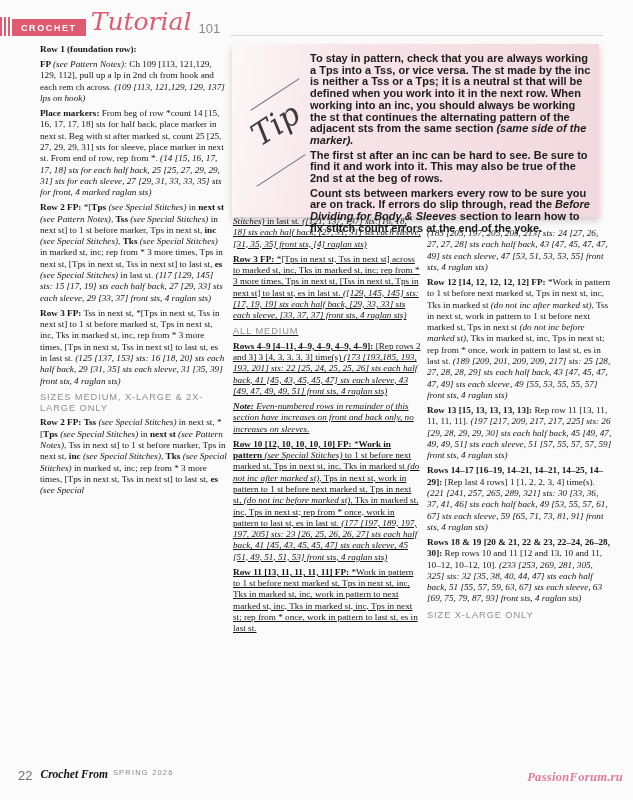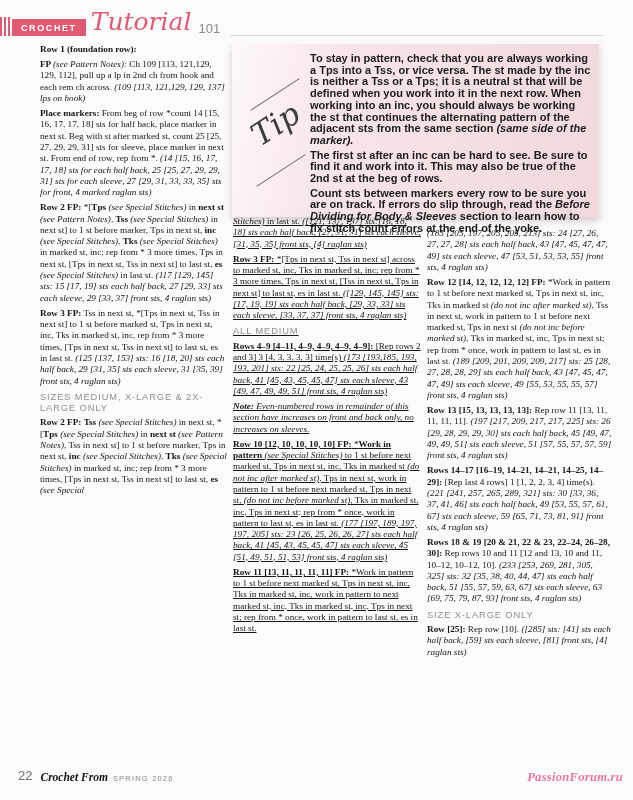--- a/index.html
+++ b/index.html
@@ -34,21 +34,21 @@
   .col2 { left:233px; top:216px; width:188px; height:540px;text-decoration:underline; }
   .col3 { left:427px; top:228px; width:185px; height:540px; }
   .para { margin-bottom:3.8px; }
   .sec-heading { font-family:"Liberation Sans",sans-serif; font-size:9.3px; letter-spacing:.9px;
     color:#8f8f8f; margin:5px 0 3px; }
   .s-b  { font-weight:700; }
   .s-i  { font-style:italic; }
   .s-bi { font-weight:700; font-style:italic; }
 
   
-  .footer { position:absolute; left:18px; top:768px; display:flex; align-items:flex-end; }
+  .footer { position:absolute; left:18px; top:768px; display:flex; align-items:flex-start; }
   .pg { font:400 13px "Liberation Sans",sans-serif; color:#6e6e6e; }
   .mag { font:italic 700 11.5px "Liberation Serif",serif; color:#141414; margin-left:8px; }
   .issue { font:400 7.5px "Liberation Sans",sans-serif; letter-spacing:1.2px; color:#8a8a8a; margin-left:5px; }
   .watermark { position:absolute; right:10px; top:770px; font:italic 700 12.5px "Liberation Serif",serif;
     color:#e4799b; letter-spacing:.3px; }
 </style>
 </head>
 <body>
 
 <div class="page">
@@ -92,21 +92,20 @@
       <div class="para"><span class="s-b">Row 10 [12, 10, 10, 10, 10] FP:</span><span> *</span><span class="s-b">Work in pattern</span><span class="s-i"> (see Special Stitches)</span><span> to 1 st before next marked st, Tps in next st, inc, Tks in marked st </span><span class="s-i">(do not inc after marked st)</span><span>, Tps in next st, work in pattern to 1 st before next marked st, Tps in next st, </span><span class="s-i">(do not inc before marked st)</span><span>, Tks in marked st, inc, Tps in next st; rep from * once, work in pattern to last st, es in last st. </span><span class="s-i">(177 [197, 189, 197, 197, 205] sts: 23 [26, 25, 26, 26, 27] sts each half back, 41 [45, 43, 45, 45, 47] sts each sleeve, 45 [51, 49, 51, 51, 53] front sts, 4 raglan sts)</span></div>
       <div class="para"><span class="s-b">Row 11 [13, 11, 11, 11, 11] FP:</span><span> *Work in pattern to 1 st before next marked st, Tps in next st, inc, Tks in marked st, inc, work in pattern to next marked st, inc, Tks in marked st, inc, Tps in next st; rep from * once, work in pattern to last st, es in last st.</span></div>
     </div>
   <div class="col col3">
       <div class="para"><span class="s-i">(185 [205, 197, 205, 205, 213] sts: 24 [27, 26, 27, 27, 28] sts each half back, 43 [47, 45, 47, 47, 49] sts each sleeve, 47 [53, 51, 53, 53, 55] front sts, 4 raglan sts)</span></div>
       <div class="para"><span class="s-b">Row 12 [14, 12, 12, 12, 12] FP:</span><span> *Work in pattern to 1 st before next marked st, Tps in next st, inc, Tks in marked st </span><span class="s-i">(do not inc after marked st)</span><span>, Tss in next st, work in pattern to 1 st before next marked st, Tps in next st </span><span class="s-i">(do not inc before marked st)</span><span>, Tks in marked st, inc, Tps in next st; rep from * once, work in pattern to last st, es in last st. </span><span class="s-i">(189 [209, 201, 209, 209, 217] sts: 25 [28, 27, 28, 28, 29] sts each half back, 43 [47, 45, 47, 47, 49] sts each sleeve, 49 [55, 53, 55, 55, 57] front sts, 4 raglan sts)</span></div>
       <div class="para"><span class="s-b">Row 13 [15, 13, 13, 13, 13]:</span><span> Rep row 11 [13, 11, 11, 11, 11]. </span><span class="s-i">(197 [217, 209, 217, 217, 225] sts: 26 [29, 28, 29, 29, 30] sts each half back, 45 [49, 47, 49, 49, 51] sts each sleeve, 51 [57, 55, 57, 57, 59] front sts, 4 raglan sts)</span></div>
       <div class="para"><span class="s-b">Rows 14–17 [16–19, 14–21, 14–21, 14–25, 14–29]:</span><span> [Rep last 4 rows] 1 [1, 2, 2, 3, 4] time(s). </span><span class="s-i">(221 [241, 257, 265, 289, 321] sts: 30 [33, 36, 37, 41, 46] sts each half back, 49 [53, 55, 57, 61, 67] sts each sleeve, 59 [65, 71, 73, 81, 91] front sts, 4 raglan sts)</span></div>
       <div class="para"><span class="s-b">Rows 18 &amp; 19 [20 &amp; 21, 22 &amp; 23, 22–24, 26–28, 30]:</span><span> Rep rows 10 and 11 [12 and 13, 10 and 11, 10–12, 10–12, 10]. </span><span class="s-i">(233 [253, 269, 281, 305, 325] sts: 32 [35, 38, 40, 44, 47] sts each half back, 51 [55, 57, 59, 63, 67] sts each sleeve, 63 [69, 75, 79, 87, 93] front sts, 4 raglan sts)</span></div>
       <div class="sec-heading"><span>SIZE X-LARGE ONLY</span></div>
-      <div class="para"><span class="s-b">Row [25]:</span><span> Rep row [10]. </span><span class="s-i">([285] sts: [41] sts each half back, [59] sts each sleeve, [81] front sts, [4] raglan sts)</span></div>
     </div>
 
   <div class="footer">
     <span class="pg">22</span>
     <span class="mag">Crochet From</span>
     <span class="issue">SPRING 2026</span>
   </div>
   <div class="watermark">PassionForum.ru</div>
 
 </div>

